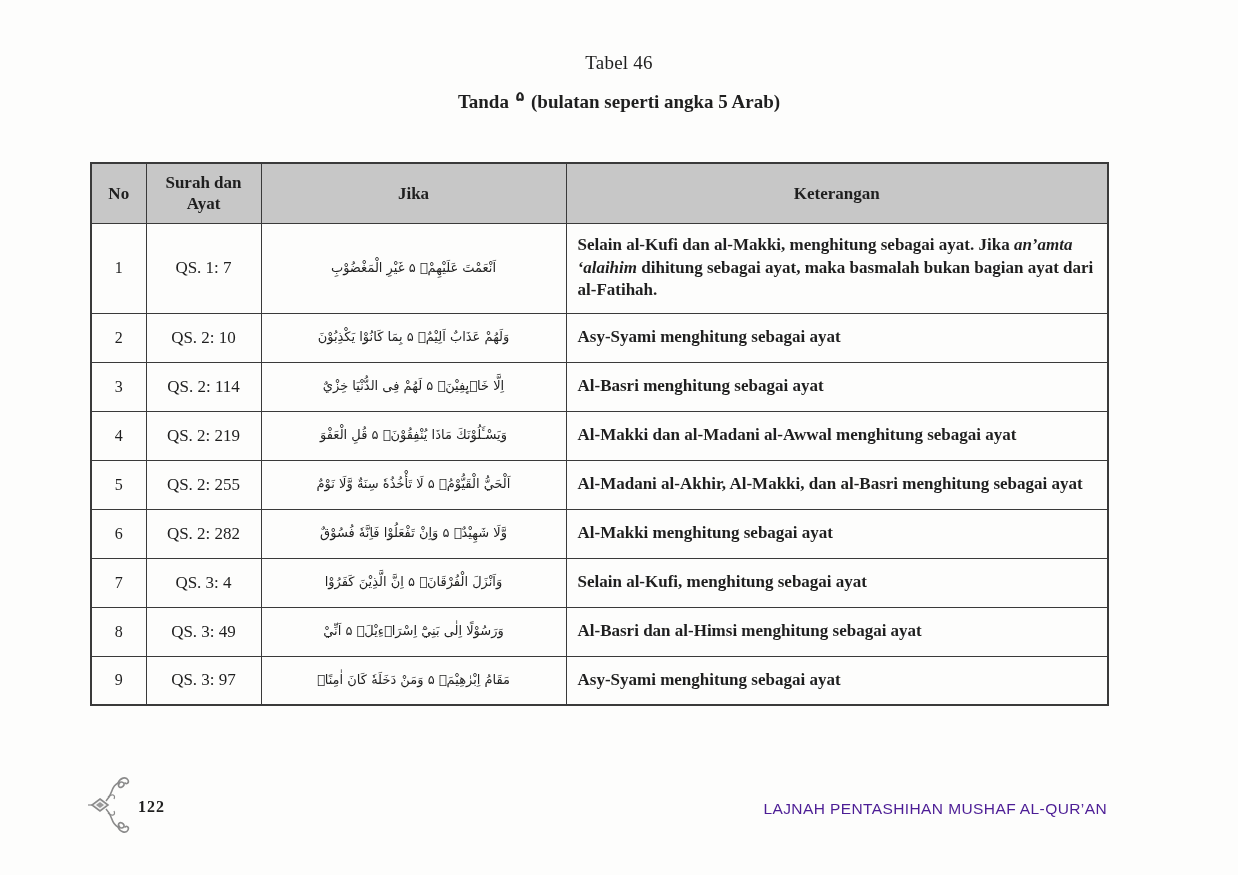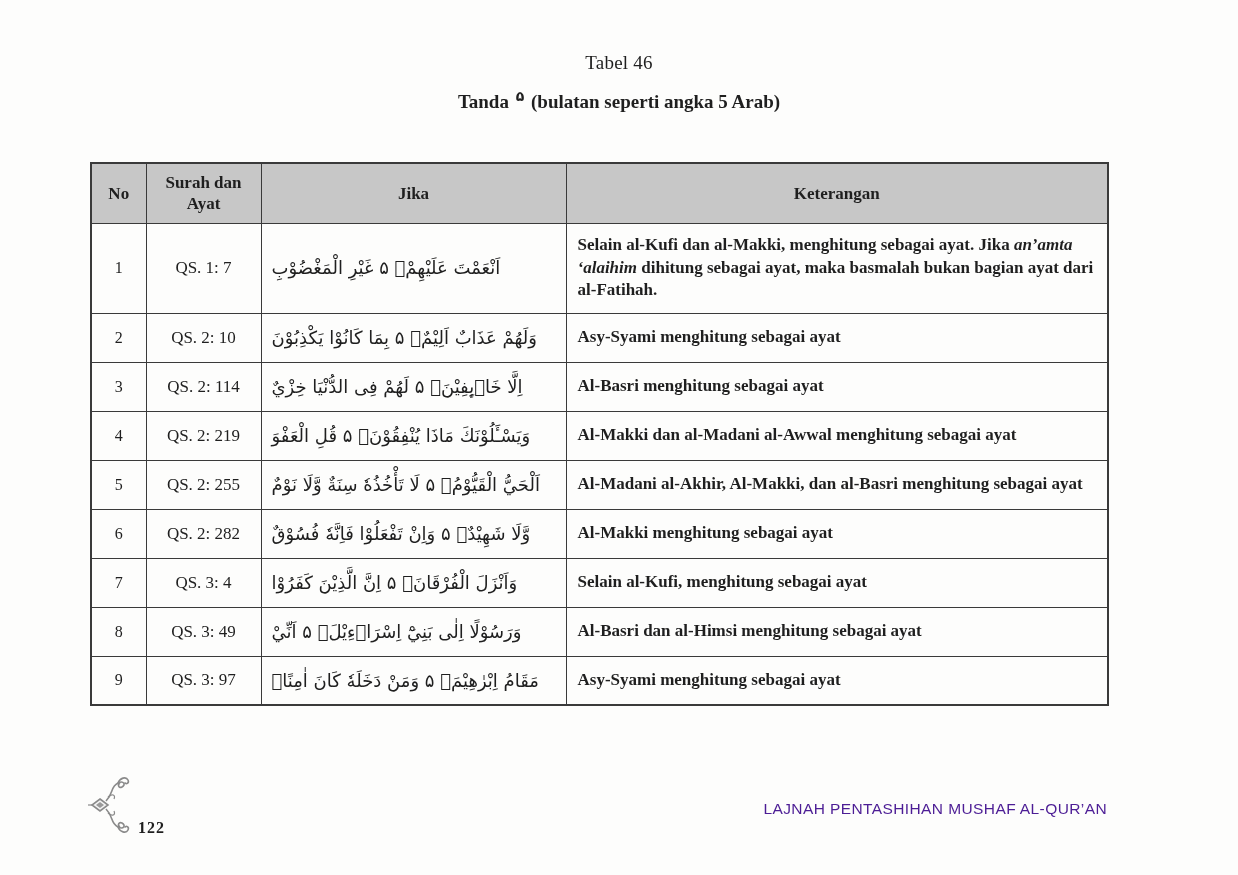--- a/index.html
+++ b/index.html
@@ -49,40 +49,40 @@
     font-weight:bold;
     text-align:center;
     line-height:1.25;
     padding:4px 6px;
   }
   td { height:49px; font-size:17px; }
   tr.row-tall td { height:90px; }
   td.c-no { text-align:center; font-size:16px; }
   td.c-surah { text-align:center; }
   td.c-ayat {
-    text-align:left;
+    text-align:center;
     direction:rtl;
     font-family:"DejaVu Sans",sans-serif;
-    font-size:18px;
+    font-size:13px;
     padding:2px 10px;
     line-height:1.4;
   }
   td.c-ket {
     text-align:left;
     padding:6px 12px 6px 11px;
     line-height:1.35;
     font-weight:bold;
   }
   .it { font-style:italic; }
   .footer-left {
     position:absolute;
     left:86px;
     top:773px;
     display:flex;
-    align-items:flex-end;
+    align-items:center;
   }
   .ornament { width:50px; height:64px; }
   .page-number {
     font-size:16px;
     font-weight:bold;
     margin-left:2px;
     margin-top:4px;
     letter-spacing:1px;
   }
   .footer-right {

